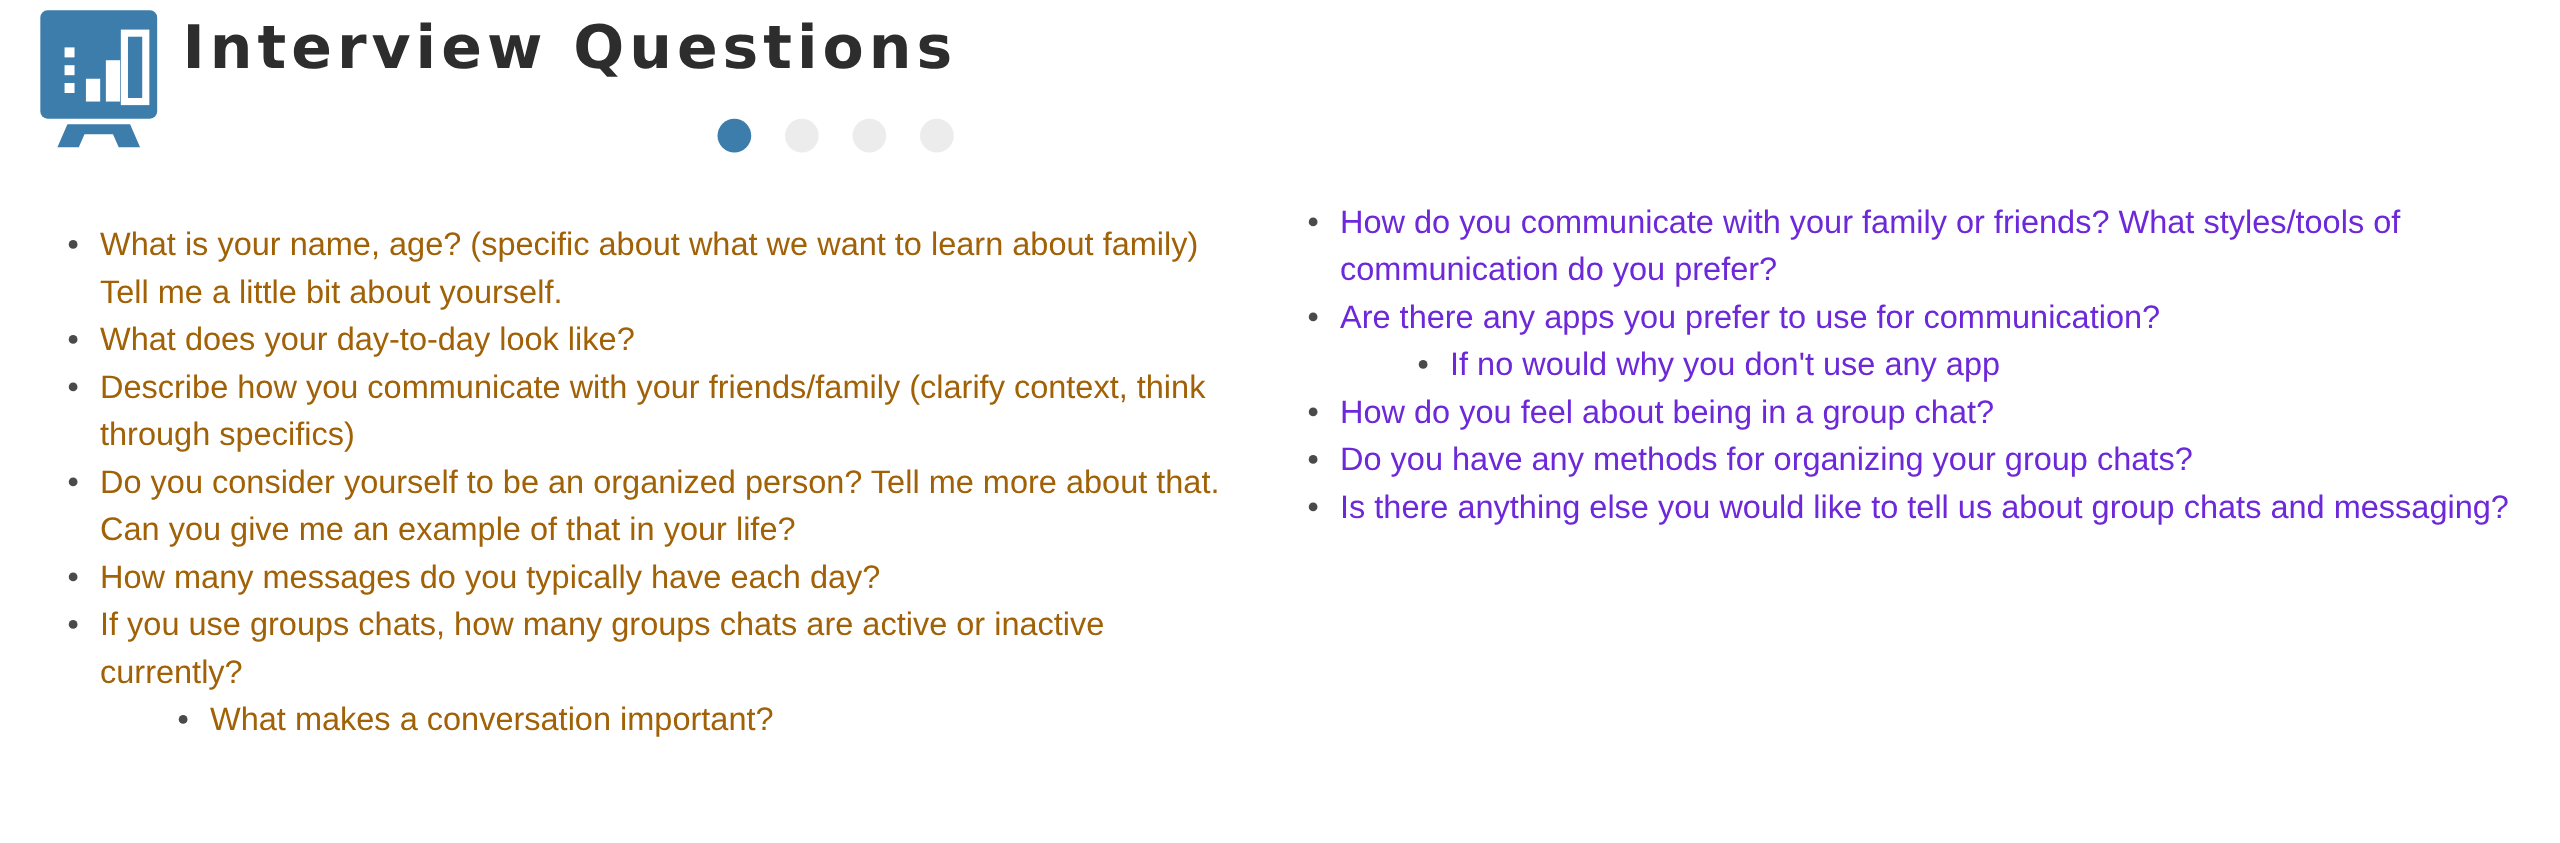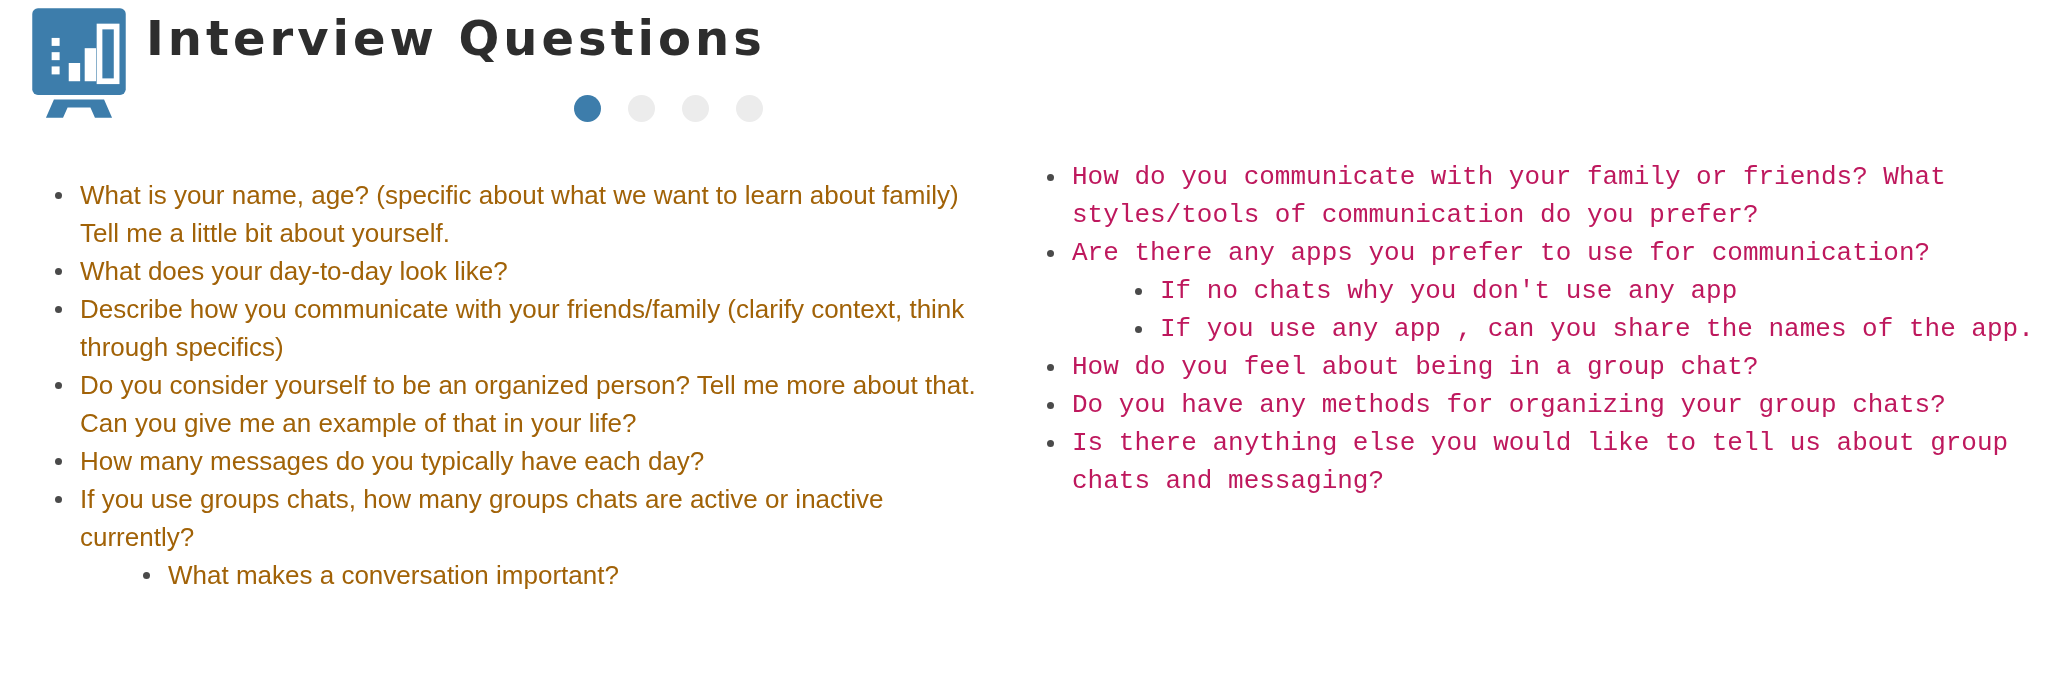--- a/index.html
+++ b/index.html
@@ -88,37 +88,33 @@
         <span class="q-bullet"></span>
         <span class="q-text">If you use groups chats, how many groups chats are active or inactive currently?</span>
       </div>
       <div class="q-sub">
         <div class="q-item">
           <span class="q-bullet"></span>
           <span class="q-text">What makes a conversation important?</span>
         </div>
       </div>
     </div>
-  <div class="col col-right" style="color: #be185d; font-family: Liberation Mono, monospace;">
+  <div class="col col-right" style="color: #6d28d9;">
       <div class="q-item">
         <span class="q-bullet"></span>
         <span class="q-text">How do you communicate with your family or friends? What styles/tools of communication do you prefer?</span>
       </div>
       <div class="q-item">
         <span class="q-bullet"></span>
         <span class="q-text">Are there any apps you prefer to use for communication?</span>
       </div>
       <div class="q-sub">
         <div class="q-item">
           <span class="q-bullet"></span>
-          <span class="q-text">If no chats why you don't use any app</span>
-        </div>
-        <div class="q-item">
-          <span class="q-bullet"></span>
-          <span class="q-text">If you use any app , can you share the names of the app.</span>
+          <span class="q-text">If no would why you don't use any app</span>
         </div>
       </div>
       <div class="q-item">
         <span class="q-bullet"></span>
         <span class="q-text">How do you feel about being in a group chat?</span>
       </div>
       <div class="q-item">
         <span class="q-bullet"></span>
         <span class="q-text">Do you have any methods for organizing your group chats?</span>
       </div>

